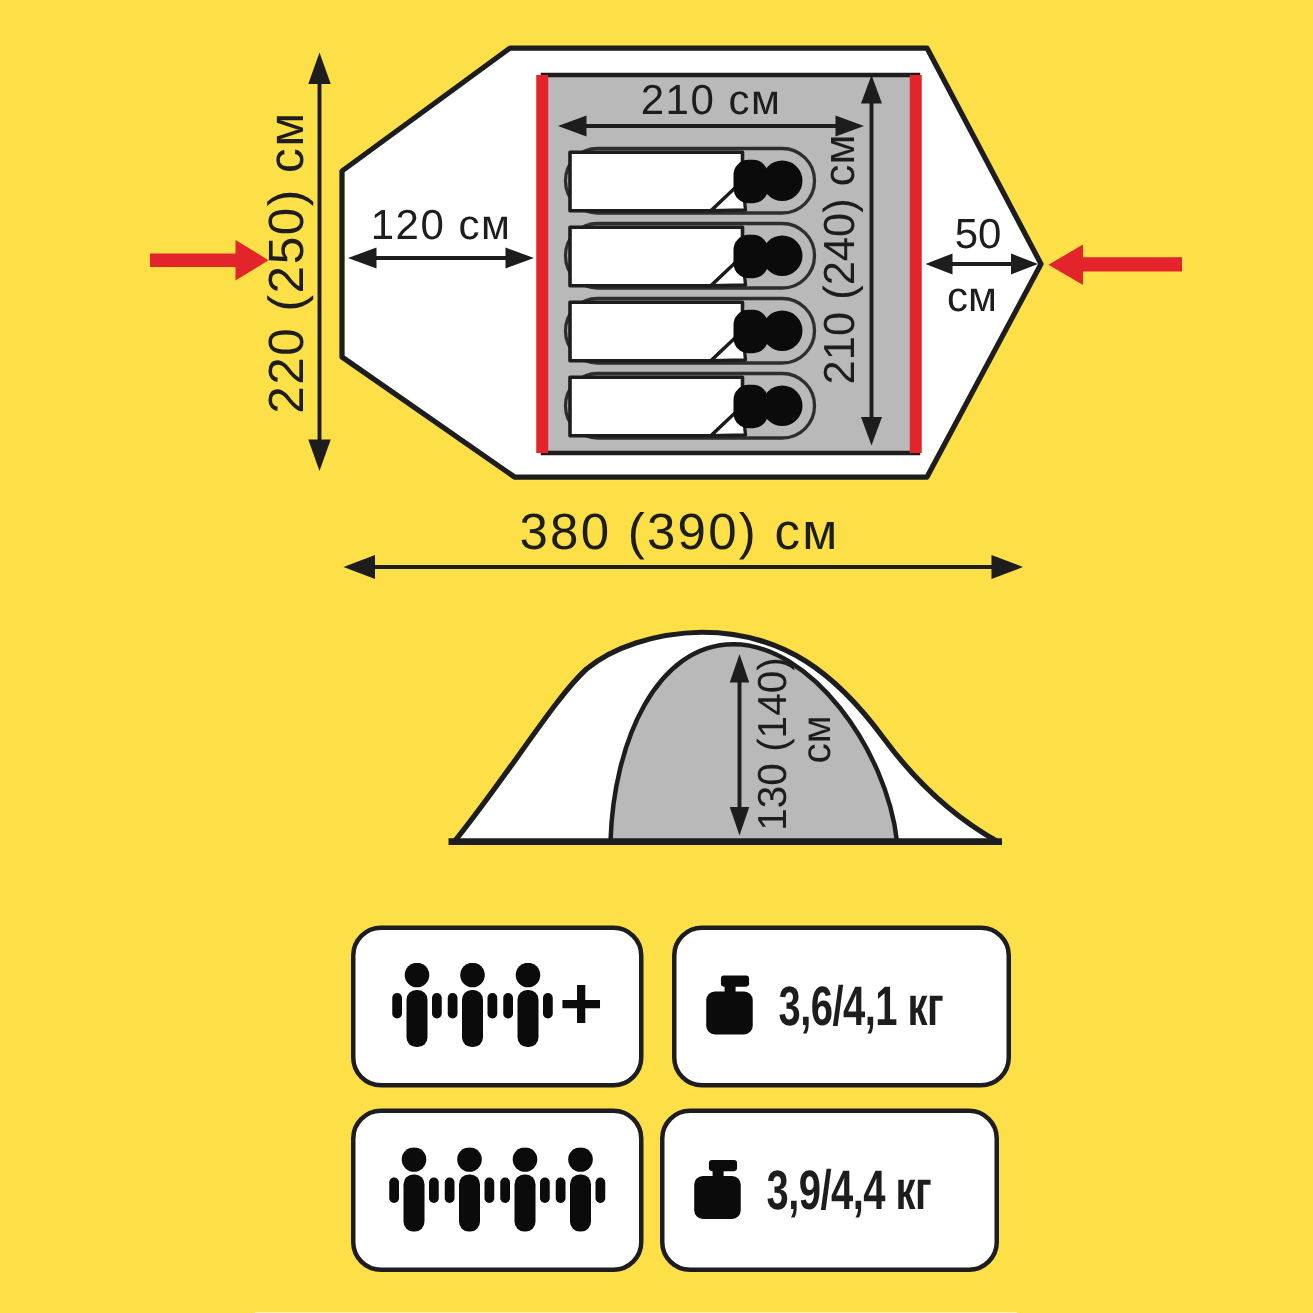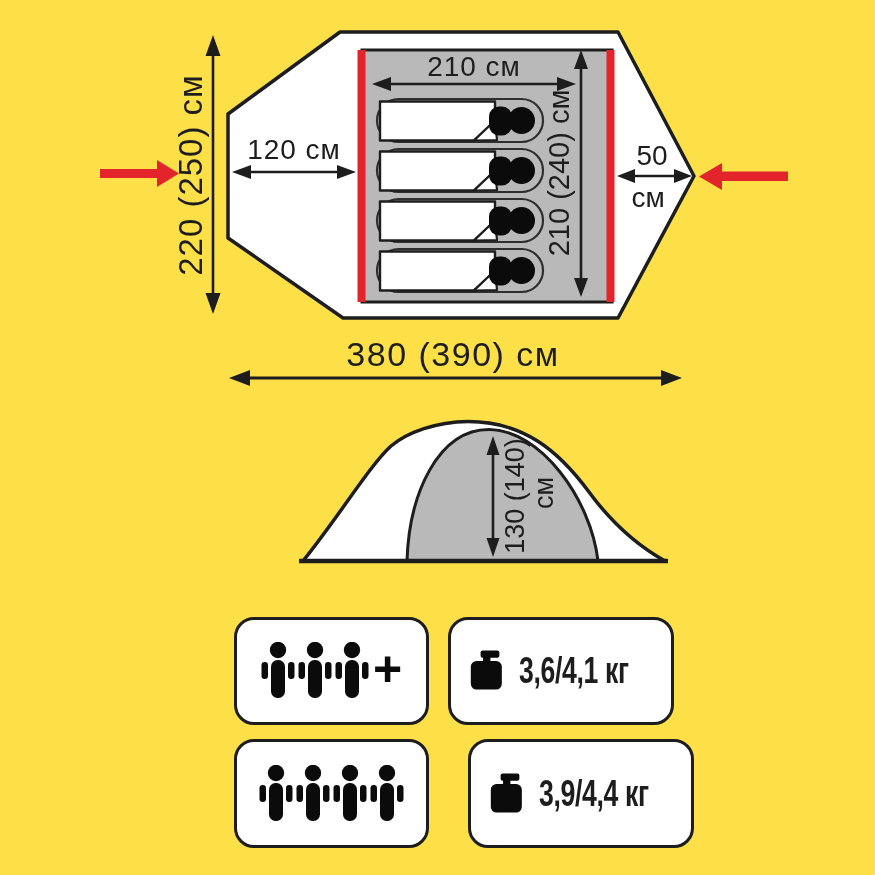--- a/index.html
+++ b/index.html
@@ -190,21 +190,21 @@
         <svg class="person-svg" width="34" height="58" viewBox="0 0 34 58">
           <circle cx="17" cy="8" r="8.2"></circle>
           <rect x="10" y="18" width="14" height="38" rx="6.5"></rect>
           <rect x="0.5" y="20" width="6.5" height="17" rx="3.2"></rect>
           <rect x="27" y="20" width="6.5" height="17" rx="3.2"></rect>
         </svg>
 
     </div>
   </div>
 
-  <div class="badge weight-badge" style="left:468px; top:739px; width:226px; height:109px;">
+  <div class="badge weight-badge" style="left:440px; top:739px; width:226px; height:109px;">
     <svg class="weight-svg" width="40" height="48" viewBox="0 0 40 48">
       <rect x="13" y="0" width="23" height="9" rx="2.5"></rect>
       <rect x="16" y="6" width="9" height="11"></rect>
       <rect x="1" y="13" width="38" height="35" rx="7"></rect>
     </svg>
     <span class="weight-text">3,9/4,4 кг</span>
   </div>
 
 </div>
 

